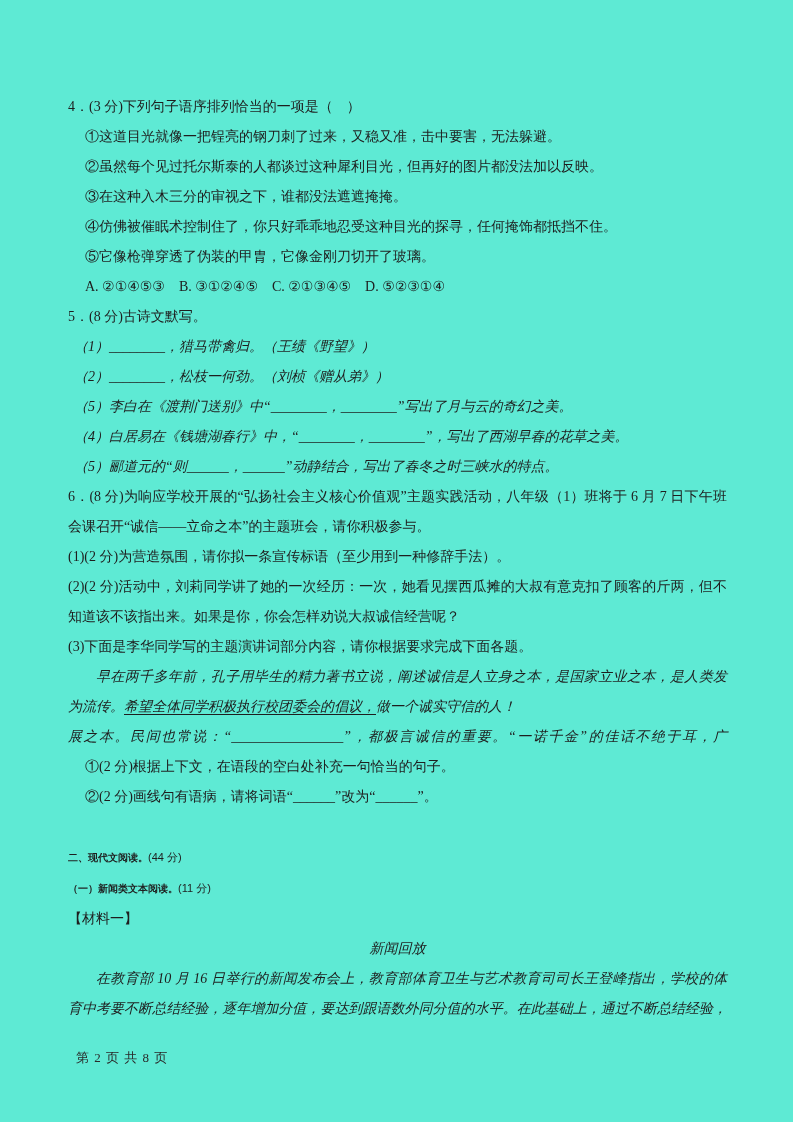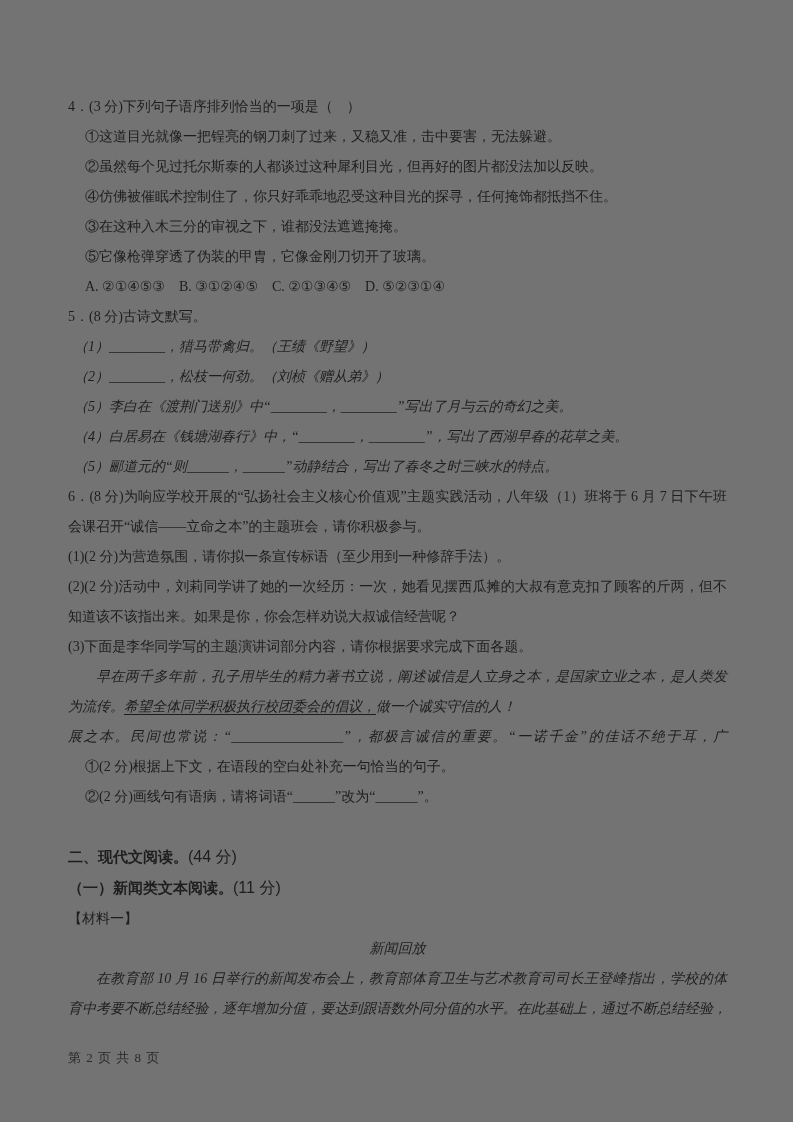--- a/index.html
+++ b/index.html
@@ -1,20 +1,20 @@
 <!DOCTYPE html>
 <html><head>
 <meta charset="utf-8">
 <style>
   html, body { margin: 0; padding: 0; background: #ffffff; }
   .page {
     position: relative;
     width: 793px;
     height: 1122px;
-    background: #737373;
+    background: #5eead4;
     overflow: hidden;
     font-family: "Liberation Serif", "DejaVu Serif", serif;
     font-size: 14px;
     color: #1e1e1e;
   }
   .content { padding: 92px 66px 0 68px; }
   .line {
     margin: 0;
     line-height: 30px;
     min-height: 30px;
@@ -26,50 +26,50 @@
   .stretch { text-align: justify; text-align-last: justify; }
   .kai { font-style: italic; }    
   .center { text-align: left; text-align-last: center; }
   .options { display: flex; flex-wrap: nowrap; }
   .opt { white-space: nowrap; }
   .opt + .opt { margin-left: 14px; }
   .opt:nth-child(3), .opt:nth-child(4) { }
   .heading-bold {
     font-family: "Liberation Sans", "DejaVu Sans", sans-serif;
     font-weight: 700;
-    font-size: 15px;
+    font-size: 10px;
   }
   .heading-score {
     font-family: "Liberation Sans", "DejaVu Sans", sans-serif;
     font-weight: 400;
-    font-size: 16px;
+    font-size: 11px;
   }
   .underlined { text-decoration: underline; text-underline-offset: 3px; }
   .spacer { height: 30px; }
   .footer {
     position: absolute;
-    left: 68px;
+    left: 76px;
     top: 1049px;
     font-size: 13px;
     color: #2a2a2a;
     letter-spacing: 1px;
   }
 </style>
 </head>
 <body>
 
 <div class="page">
   <div class="content">
 
     <section>
       <p class="line">4．(3 分)下列句子语序排列恰当的一项是（　）</p>
       <p class="line ind1">①这道目光就像一把锃亮的钢刀刺了过来，又稳又准，击中要害，无法躲避。</p>
       <p class="line ind1">②虽然每个见过托尔斯泰的人都谈过这种犀利目光，但再好的图片都没法加以反映。</p>
+      <p class="line ind1">③在这种入木三分的审视之下，谁都没法遮遮掩掩。</p>
       <p class="line ind1">④仿佛被催眠术控制住了，你只好乖乖地忍受这种目光的探寻，任何掩饰都抵挡不住。</p>
-      <p class="line ind1">③在这种入木三分的审视之下，谁都没法遮遮掩掩。</p>
       <p class="line ind1">⑤它像枪弹穿透了伪装的甲胄，它像金刚刀切开了玻璃。</p>
       <div class="line ind1 options">
         <span class="opt">A. ②①④⑤③</span>
         <span class="opt">B. ③①②④⑤</span>
         <span class="opt">C. ②①③④⑤</span>
         <span class="opt">D. ⑤②③①④</span>
       </div>
     </section>
 
     <section>

